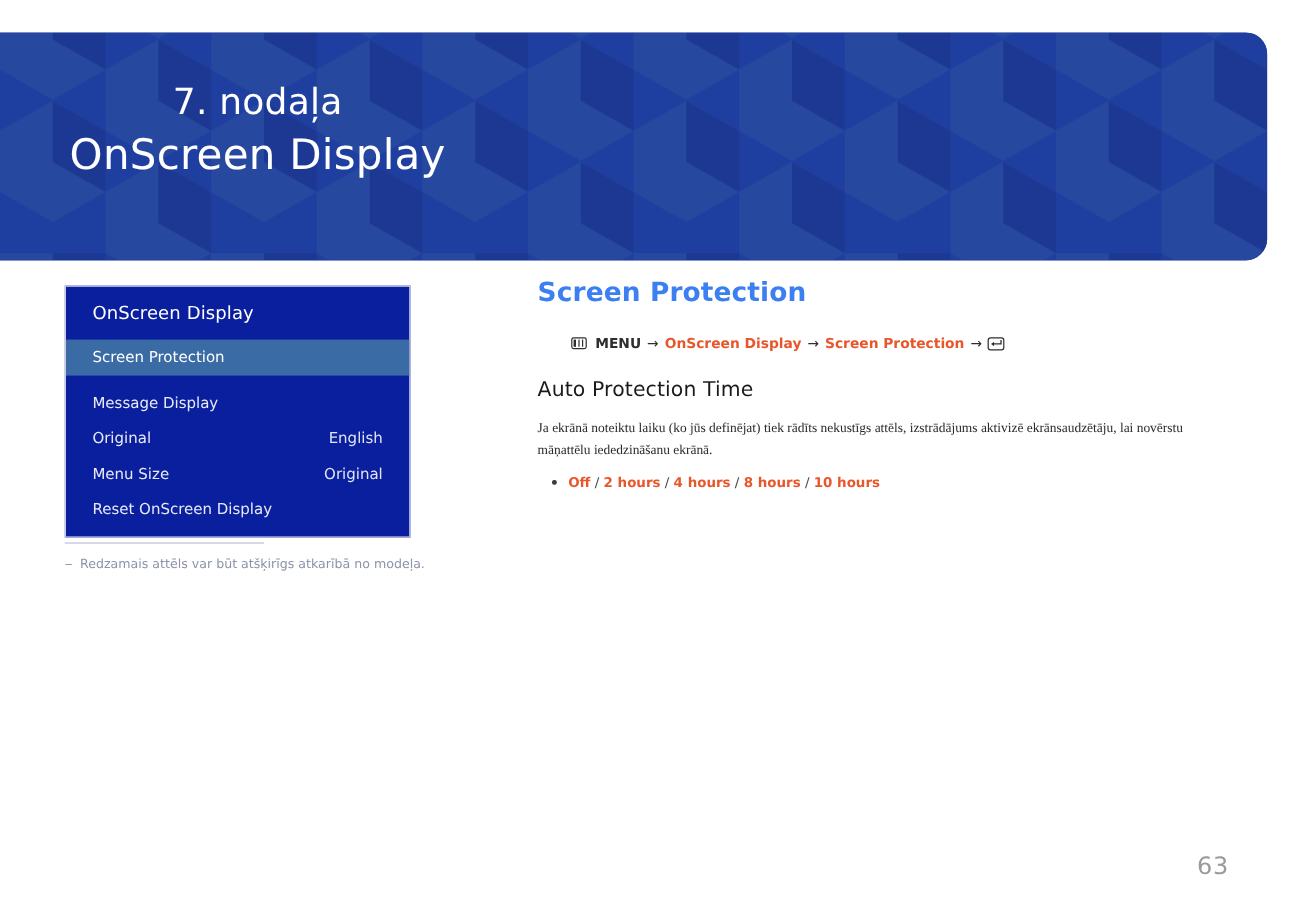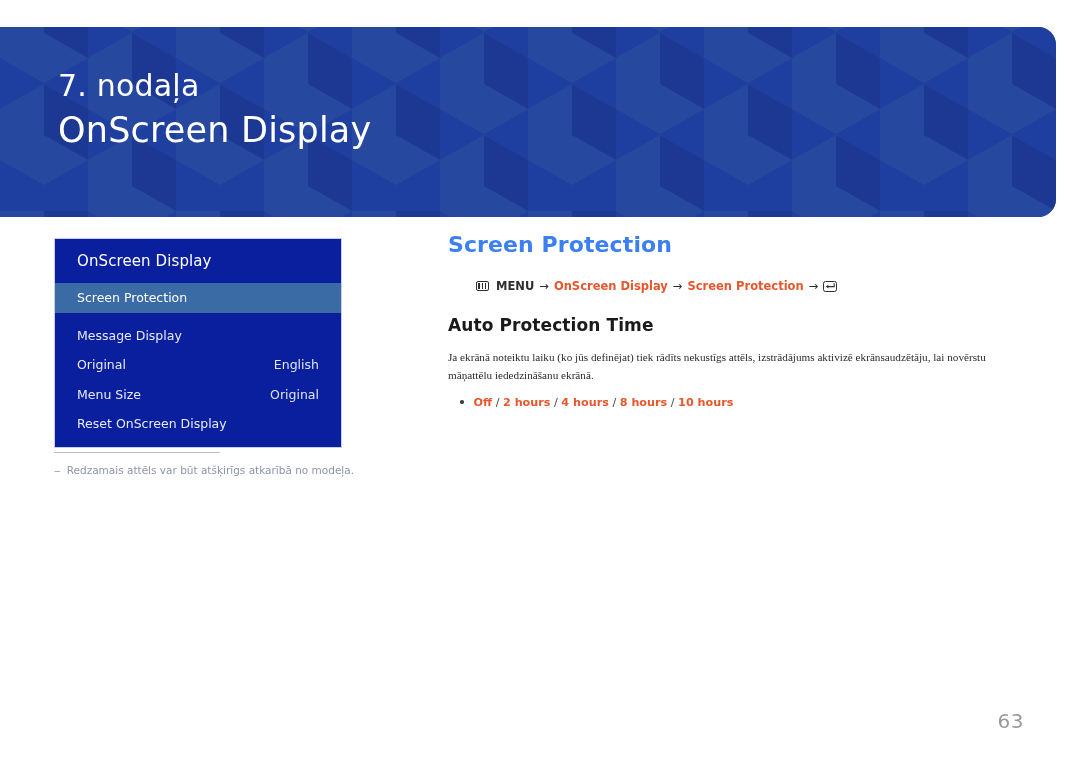--- a/index.html
+++ b/index.html
@@ -18,20 +18,21 @@
   
   .banner {
     position: absolute;
     left: 0;
     top: 27px;
     width: 1056px;
     height: 190px;
     background: #1f3fa0;
     border-radius: 0 18px 18px 0;
     overflow: hidden;
+    text-align: center;
   }
   .banner-pattern {
     position: absolute;
     inset: 0;
   }
   .banner-text {
     position: absolute;
     left: 58px;
     top: 44px;
     color: #ffffff;
@@ -162,21 +163,21 @@
     border: 1.4px solid #2e2e2e;
     border-radius: 2.5px;
     position: relative;
     box-sizing: border-box;
   }
   .enter-icon svg { position: absolute; left: 1px; top: 0.5px; }
 
   .sub-heading {
     color: #1a1a1a;
     font-size: 17px;
-    font-weight: 700;
+    font-weight: 400;
     margin: 0 0 14px 0;
     letter-spacing: 0.1px;
   }
   .body-text {
     color: #2b2b2b;
     font-size: 11.2px;
     line-height: 1.55;
     margin: 0 0 12px 0;
     width: 550px;
     font-family: Liberation Serif, serif;

